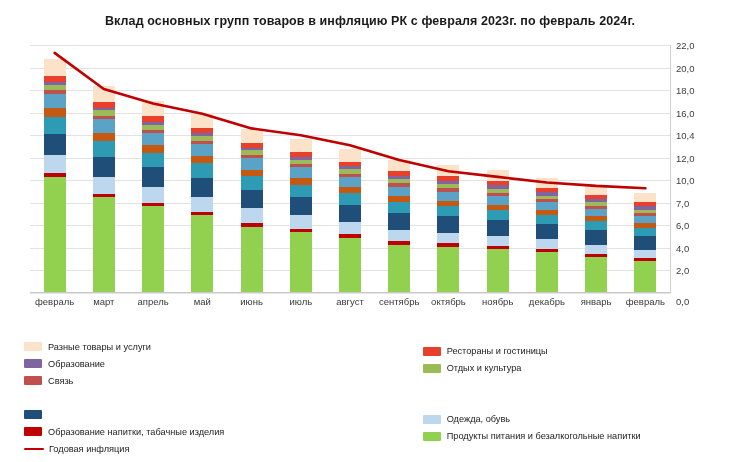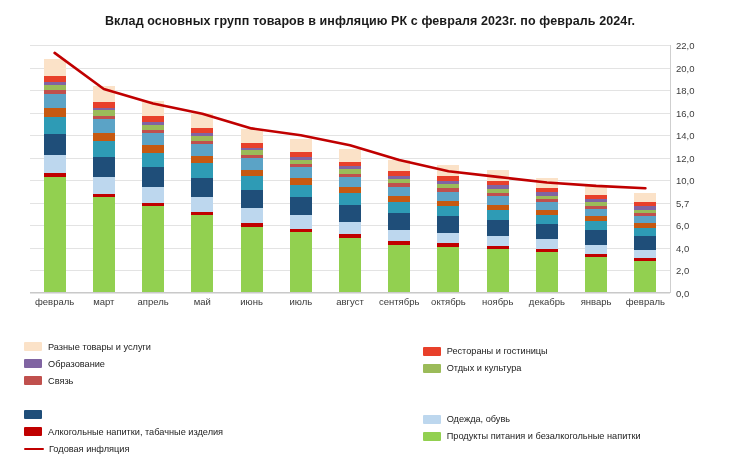--- a/index.html
+++ b/index.html
@@ -286,28 +286,28 @@
       </svg>
     <div id="axisline"></div>
   </div>
 
   <div id="yaxis">
     <div class="vline"></div>
   <div class="ytick" style="top: 0px;">22,0</div>
       <div class="ytick" style="top: 22.5455px;">20,0</div>
       <div class="ytick" style="top: 45.0909px;">18,0</div>
       <div class="ytick" style="top: 67.6364px;">16,0</div>
-      <div class="ytick" style="top: 90.1818px;">14,0</div>
+      <div class="ytick" style="top: 90.1818px;">10,4</div>
       <div class="ytick" style="top: 112.727px;">12,0</div>
       <div class="ytick" style="top: 135.273px;">10,0</div>
-      <div class="ytick" style="top: 157.818px;">5,7</div>
+      <div class="ytick" style="top: 157.818px;">7,0</div>
       <div class="ytick" style="top: 180.364px;">6,0</div>
       <div class="ytick" style="top: 202.909px;">4,0</div>
       <div class="ytick" style="top: 225.455px;">2,0</div>
-      <div class="ytick" style="top: 248px;">0,0</div>
+      <div class="ytick" style="top: 256px;">0,0</div>
     </div>
 
   <div id="xlabels">
       <div class="xlab" style="left: 24.6154px;">февраль</div>
       <div class="xlab" style="left: 73.8462px;">март</div>
       <div class="xlab" style="left: 123.077px;">апрель</div>
       <div class="xlab" style="left: 172.308px;">май</div>
       <div class="xlab" style="left: 221.538px;">июнь</div>
       <div class="xlab" style="left: 270.769px;">июль</div>
       <div class="xlab" style="left: 320px;">август</div>
@@ -353,21 +353,21 @@
           <span class="swatch" style="background: rgb(31, 78, 121);"></span>
         </div>
         <div class="legitem right">
           <span class="swatch" style="background: rgb(189, 215, 238);"></span>
           <span class="legtext">Одежда, обувь</span>
         </div>
       </div>
       <div class="legrow">
         <div class="legitem left">
           <span class="swatch" style="background: rgb(192, 0, 0);"></span>
-          <span class="legtext">Алкогольные напитки, табачные изделия</span>
+          <span class="legtext">Образование напитки, табачные изделия</span>
         </div>
         <div class="legitem right">
           <span class="swatch" style="background: rgb(146, 208, 80);"></span>
           <span class="legtext">Продукты питания и безалкогольные напитки</span>
         </div>
       </div>
       <div class="legrow">
         <div class="legitem left">
           <span class="swatch line" style="border-top-color: rgb(192, 0, 0);"></span>
           <span class="legtext">Годовая инфляция</span>

